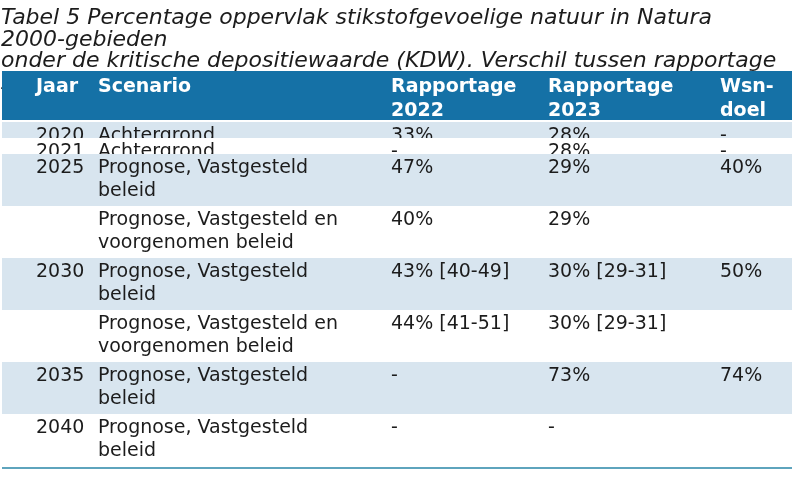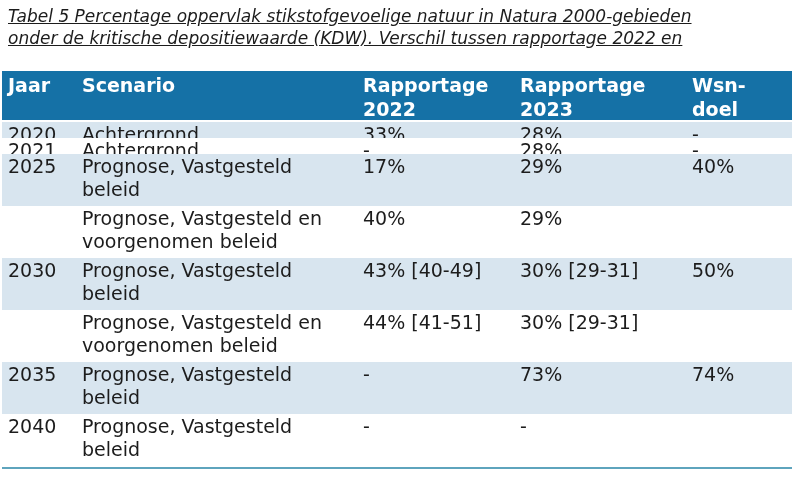--- a/index.html
+++ b/index.html
@@ -16,37 +16,37 @@
     width: 800px; height: 480px;
     background: var(--page-bg);
     font-family: "DejaVu Sans", "Liberation Sans", sans-serif;
     color: var(--body-text);
     overflow: hidden;
   }
   .page { position: relative; width: 800px; height: 480px; }
 
   .caption {
     position: absolute;
-    top: 6px; left: 8px;
+    top: 6px; left: 1px;
     width: 780px;
     font-style: italic;
-    font-size: 17px;
+    font-size: 22px;
     line-height: 21.5px;
     color: var(--body-text);
-    text-decoration: underline;
   }
 
   .table {
     position: absolute;
     top: 71px; left: 2px;
     width: 790px;
   }
   .row {
     display: grid;
     grid-template-columns: 64px 296px 157px 172px 101px;
+    padding-left: 28px;
   }
   .row.header {
     background: var(--header-bg);
     color: var(--header-text);
     font-weight: bold;
     height: 51px;
     border-bottom: 2px solid #fff;
   }
   .row.header .cell {
     font-size: 19px;
@@ -55,21 +55,21 @@
     white-space: pre-line;
   }
   .cell {
     font-size: 19px;
     line-height: 23px;
     padding-top: 1px;
     white-space: pre-line;
     overflow: hidden;
   }
   .c1 { padding-left: 6px; }
-  .c2 { padding-left: 4px; margin-left: 12px; }
+  .c2 { padding-left: 4px; }
   .c3, .c4, .c5 { padding-left: 1px; }
   .h1 { height: 16px; }
   .h2 { height: 52px; }
   .alt { background: var(--row-alt-bg); }
   .plain { background: var(--row-bg); }
   .rule {
     height: 0;
     border-top: 2px solid var(--bottom-rule);
     margin-top: 1px;
   }
@@ -110,21 +110,21 @@
       <div class="cell c2">Achtergrond</div>
       <div class="cell c3">-</div>
       <div class="cell c4">28%</div>
       <div class="cell c5">-</div>
     </div>
 
     <div class="row h2 alt">
       <div class="cell c1">2025</div>
       <div class="cell c2">Prognose, Vastgesteld
 beleid</div>
-      <div class="cell c3">17%</div>
+      <div class="cell c3">47%</div>
       <div class="cell c4">29%</div>
       <div class="cell c5">40%</div>
     </div>
 
     <div class="row h2 plain">
       <div class="cell c1"></div>
       <div class="cell c2">Prognose, Vastgesteld en
 voorgenomen beleid</div>
       <div class="cell c3">40%</div>
       <div class="cell c4">29%</div>

